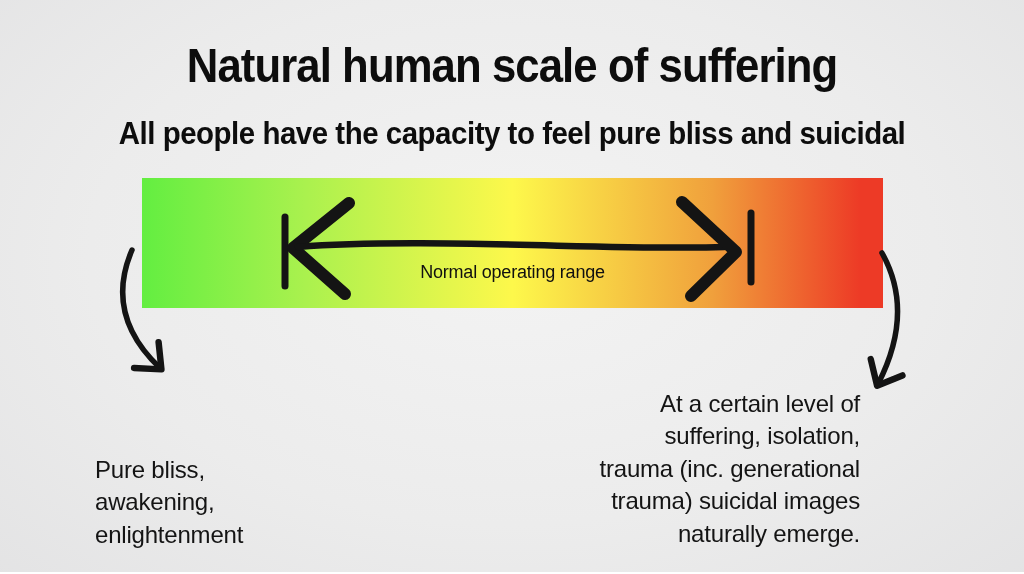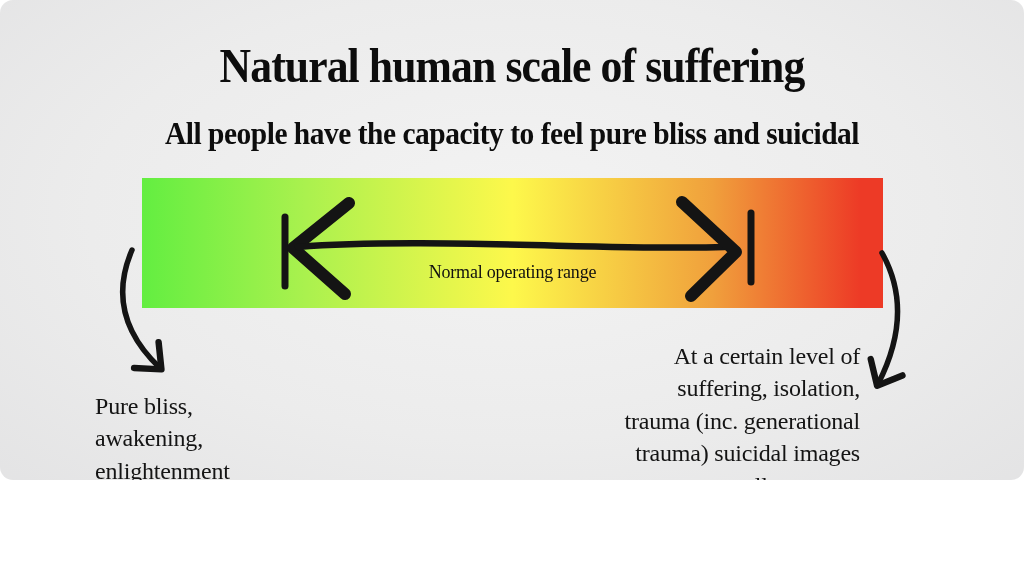--- a/index.html
+++ b/index.html
@@ -1,23 +1,22 @@
 <!DOCTYPE html>
 <html style="--ink: #141414;"><head>
 <meta charset="utf-8">
 <style>
   html,body{margin:0;padding:0;}
   .canvas{
     position:relative;
-    width:1024px;height:480px;
+    width:1024px;height:572px;
     overflow:hidden;
     background:radial-gradient(ellipse 75% 85% at 50% 45%, #f3f3f3 0%, #ececec 55%, #e2e2e3 100%);
-    font-family:Liberation Serif, serif;
+    font-family:Liberation Sans, sans-serif;
     color:#141414;
-    border-radius:13px;
   }
   .title{
     position:absolute;top:40px;left:0;width:100%;
     text-align:center;
     font-size:48px;font-weight:800;letter-spacing:-1px;line-height:52px;
     transform:scaleX(.91);
     color:#0d0d0d;
   }
   .subtitle{
     position:absolute;top:114px;left:0;width:100%;
@@ -39,22 +38,23 @@
   .arrows-overlay{
     position:absolute;left:0;top:0;width:1024px;height:574px;
     pointer-events:none;
   }
   .ink{stroke:var(--ink,#141414);fill:none;}
   .annotation{
     position:absolute;
     font-size:24px;line-height:1.35;letter-spacing:-.2px;
     white-space:pre-line;
     color:#141414;
+    margin-top:48px;
   }
-  .annotation.left{left:95px;top:390px;text-align:left;}
+  .annotation.left{left:95px;top:406px;text-align:left;}
   .annotation.right{right:164px;top:340px;text-align:right;}
 </style>
 </head>
 <body>
 
 <div class="canvas">
 
   <div class="title">Natural human scale of suffering</div>
 
   <div class="subtitle">All people have the capacity to feel pure bliss and suicidal</div>

